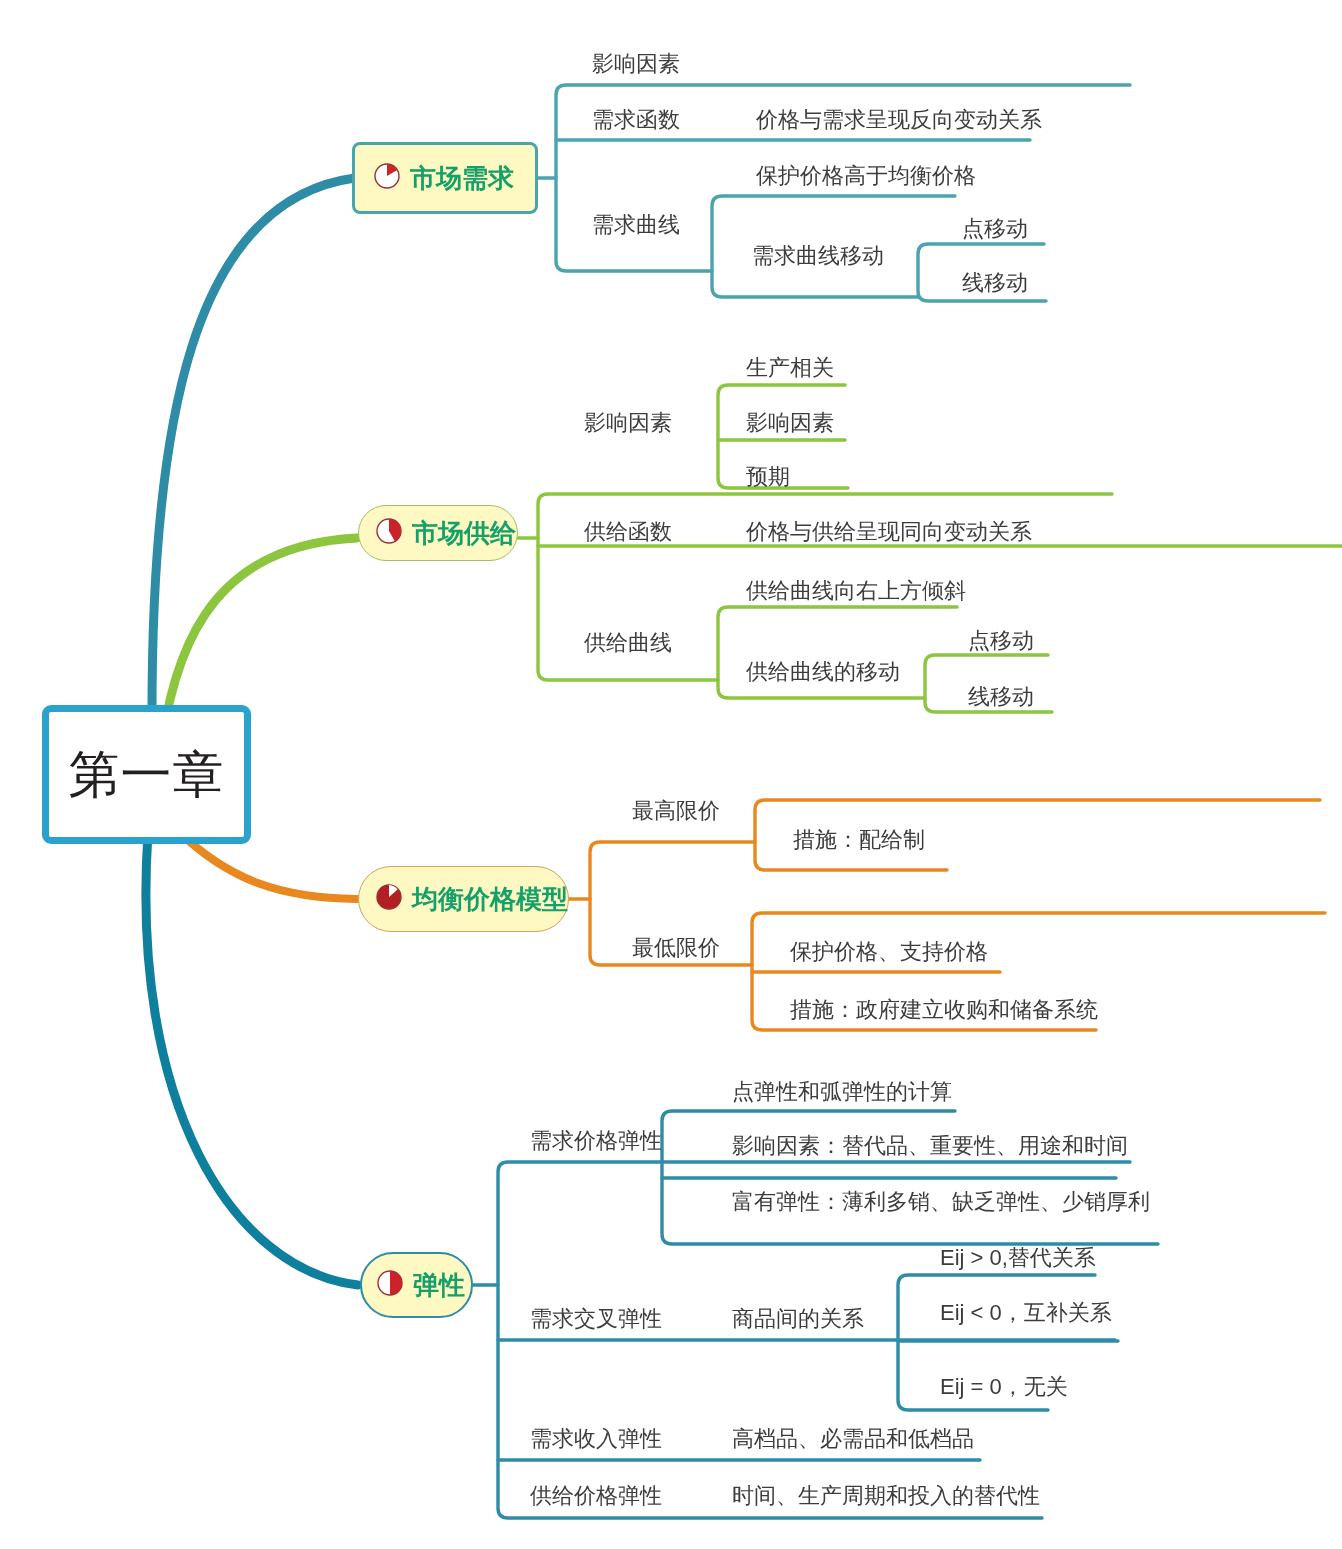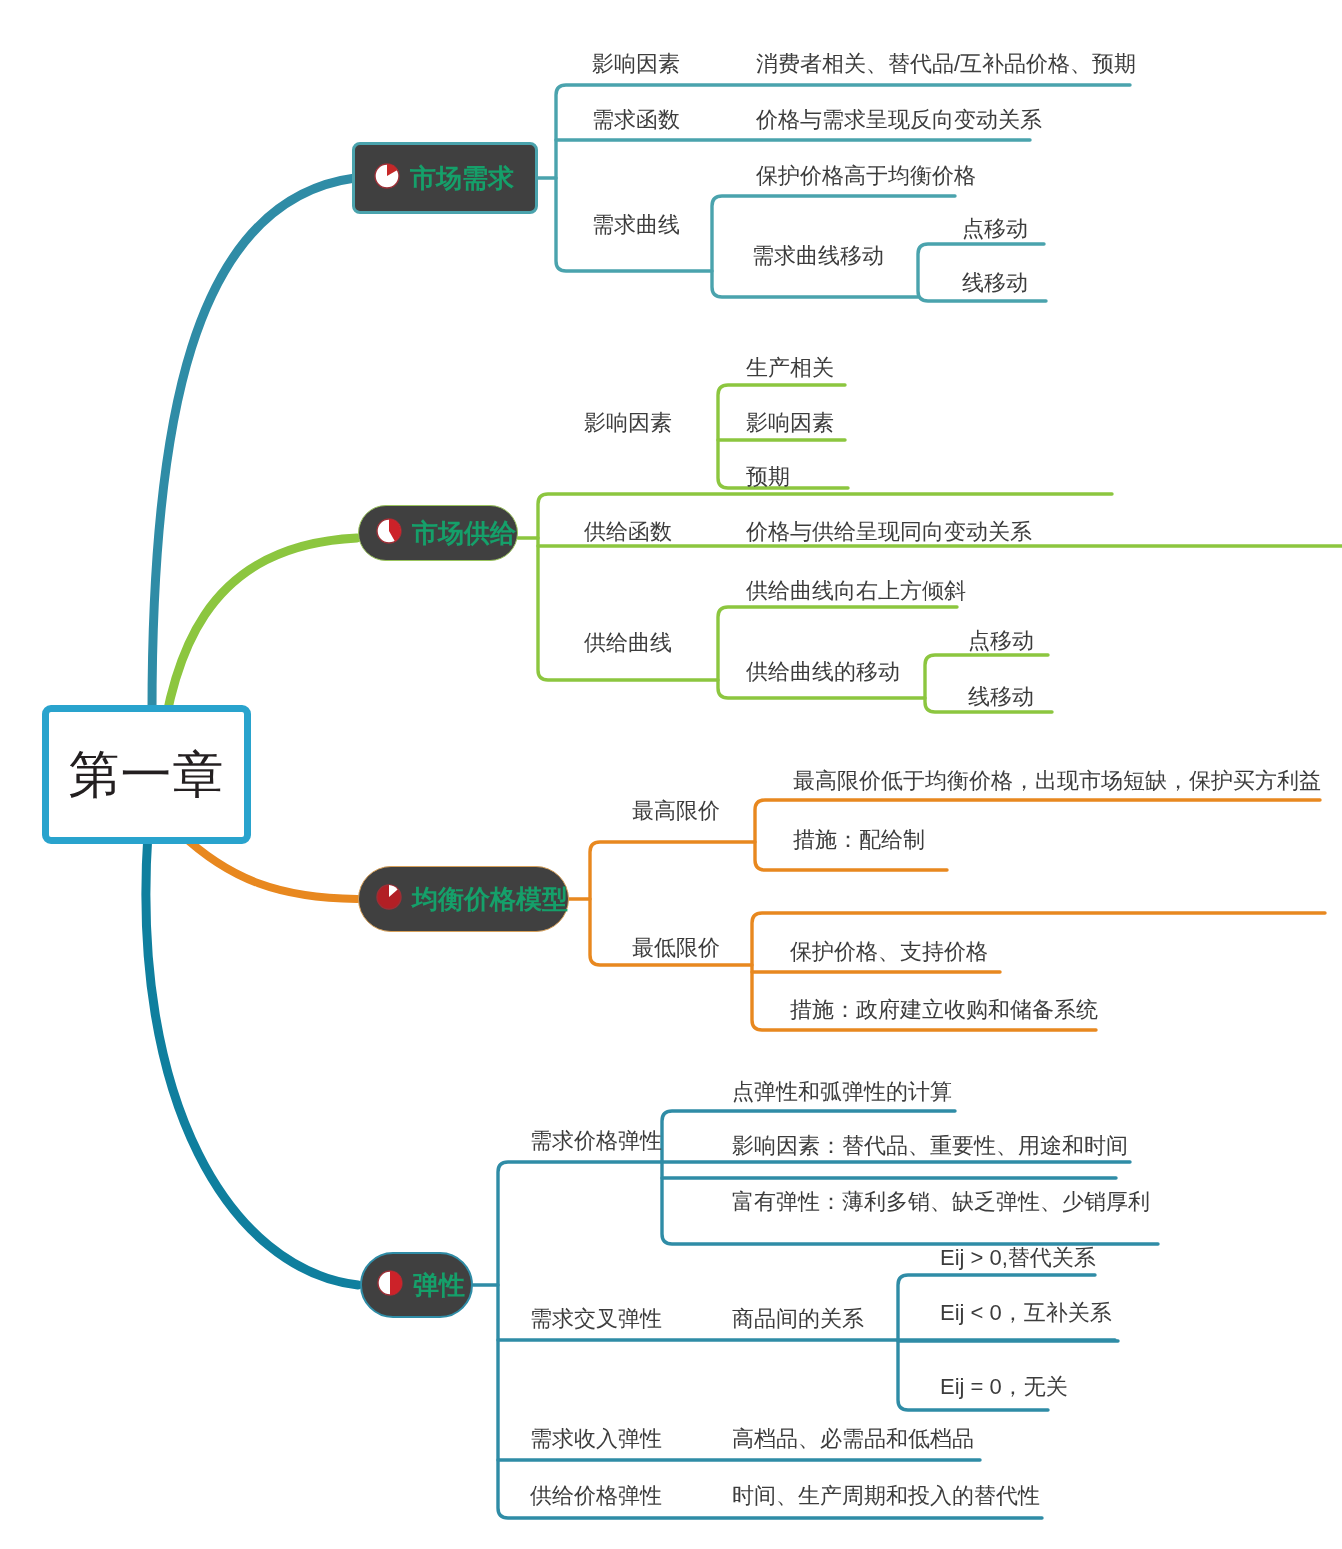--- a/index.html
+++ b/index.html
@@ -36,21 +36,21 @@
     color:#231f20;
     letter-spacing:1px;
     line-height:1;
     white-space:nowrap;
   }
   
   .branch-node{
     position:absolute;
     display:flex;
     align-items:center;
-    background:#404040;
+    background:#fef9c3;
     box-sizing:border-box;
     z-index:6;
     white-space:nowrap;
   }
   .branch-label{
     font-size:26px;
     font-weight:bold;
     color:#15a06a;
     line-height:1;
   }
@@ -193,21 +193,20 @@
     <span class="pie-icon">
       <svg width="28" height="28" viewBox="0 0 28 28">
         <circle cx="14" cy="14" r="12" fill="#ffffff" stroke="#9b2f36" stroke-width="1.4"></circle>
         <path d="M14,14 L14,2 A12,12 0 0,1 14,26 Z" fill="#cc2229"></path>
       </svg>
     </span>
     <span class="branch-label">弹性</span>
   </div>
 
   <div class="txt mid" style="left:592px;top:53px;">影响因素</div>
-  <div class="txt" style="left:756px;top:53px;">消费者相关、替代品/互补品价格、预期</div>
 
   <div class="txt mid" style="left:592px;top:109px;">需求函数</div>
   <div class="txt" style="left:756px;top:109px;">价格与需求呈现反向变动关系</div>
 
   <div class="txt mid" style="left:592px;top:214px;">需求曲线</div>
   <div class="txt" style="left:756px;top:165px;">保护价格高于均衡价格</div>
   <div class="txt" style="left:752px;top:245px;">需求曲线移动</div>
 
   <div class="txt" style="left:962px;top:218px;">点移动</div>
   <div class="txt" style="left:962px;top:272px;">线移动</div>
@@ -221,21 +220,20 @@
   <div class="txt" style="left:746px;top:521px;">价格与供给呈现同向变动关系</div>
 
   <div class="txt mid" style="left:584px;top:632px;">供给曲线</div>
   <div class="txt" style="left:746px;top:580px;">供给曲线向右上方倾斜</div>
   <div class="txt" style="left:746px;top:661px;">供给曲线的移动</div>
 
   <div class="txt" style="left:968px;top:630px;">点移动</div>
   <div class="txt" style="left:968px;top:686px;">线移动</div>
 
   <div class="txt mid" style="left:632px;top:800px;">最高限价</div>
-  <div class="txt" style="left:793px;top:770px;">最高限价低于均衡价格，出现市场短缺，保护买方利益</div>
   <div class="txt" style="left:793px;top:829px;">措施：配给制</div>
 
   <div class="txt mid" style="left:632px;top:937px;">最低限价</div>
   <div class="txt" style="left:790px;top:941px;">保护价格、支持价格</div>
   <div class="txt" style="left:790px;top:999px;">措施：政府建立收购和储备系统</div>
 
   <div class="txt mid" style="left:530px;top:1130px;">需求价格弹性</div>
   <div class="txt" style="left:732px;top:1081px;">点弹性和弧弹性的计算</div>
   <div class="txt" style="left:732px;top:1135px;">影响因素：替代品、重要性、用途和时间</div>
   <div class="txt" style="left:732px;top:1191px;">富有弹性：薄利多销、缺乏弹性、少销厚利</div>

